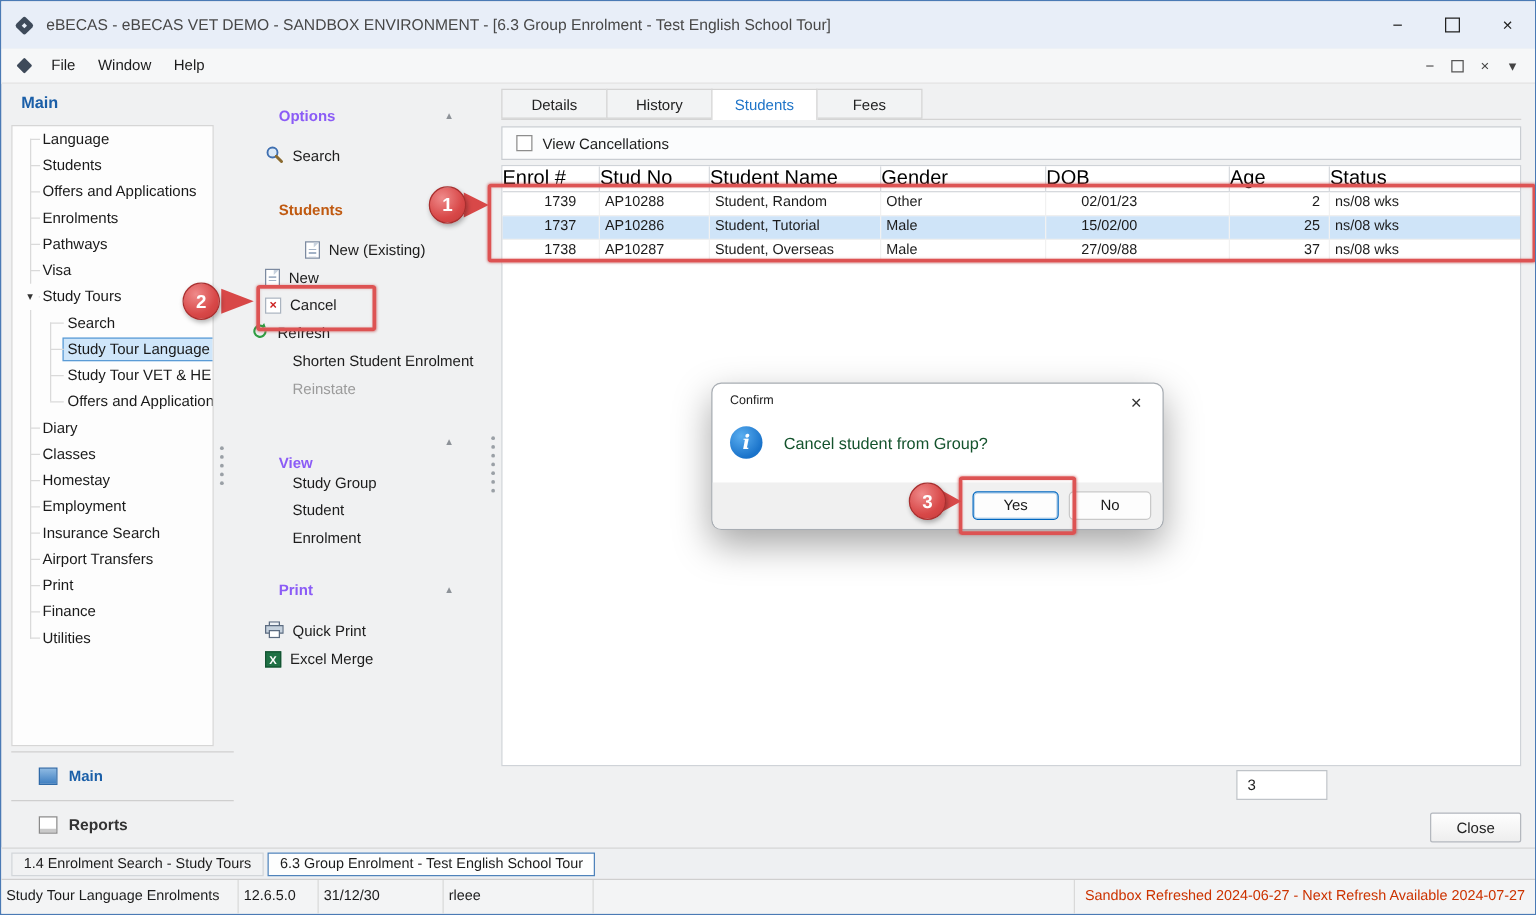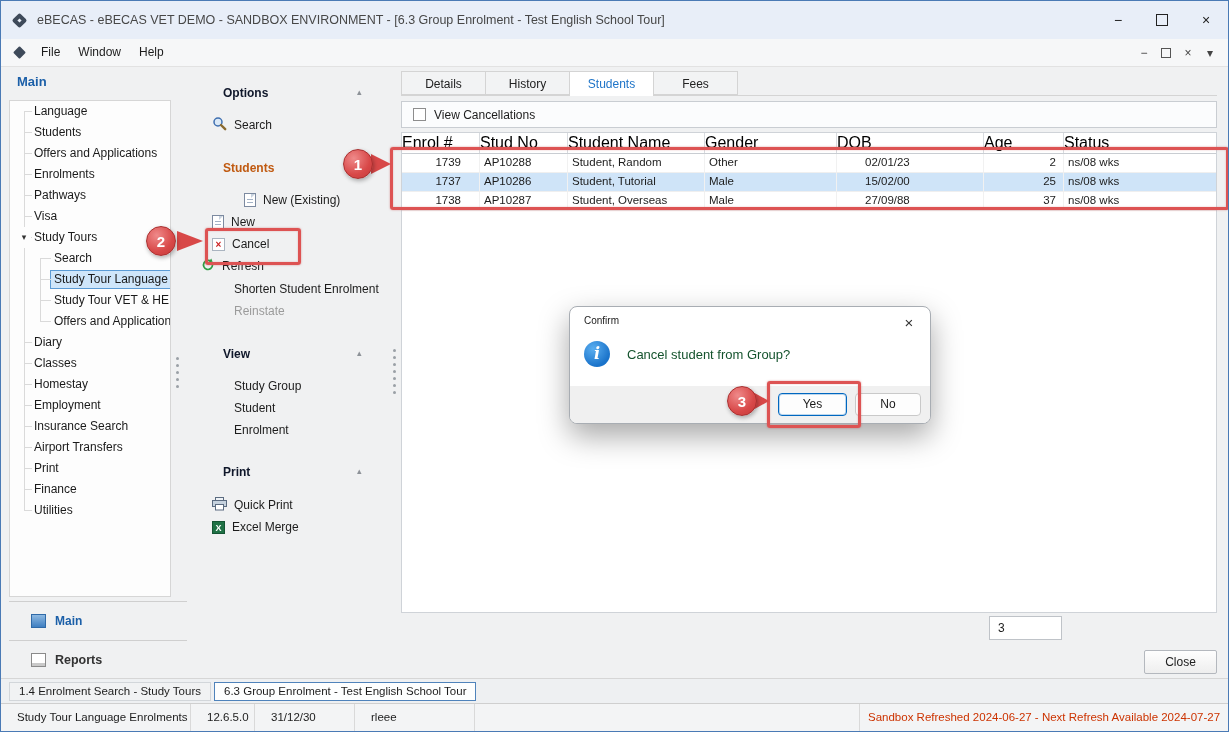--- a/index.html
+++ b/index.html
@@ -40,21 +40,21 @@
   .side-bar-btn{position:absolute;left:8px;width:178px;height:39px;border-top:1px solid #cfcfcf;display:flex;align-items:center;gap:9px;padding-left:22px;box-sizing:border-box;font-weight:bold;background:#f0f1f2;}
   .mini-ic{width:13px;height:12px;flex:0 0 auto;}
   .mini-ic.main{background:linear-gradient(#8db9e2,#3f7fc1);border:1px solid #2f6aa8;}
   .mini-ic.reports{background:#fff;border:1px solid #8a8a8a;box-shadow:inset 0 -3px 0 #c9c9c9;}
 
   
   .split-dots{position:absolute;width:5px;display:flex;flex-direction:column;gap:4px;align-items:center;}
   .split-dots i{width:3px;height:3px;border-radius:50%;background:#9aa0a6;display:block;}
 
   
-  .sec-head{position:absolute;left:222px;font-weight:bold;font-size:12px;color:#0f172a;white-space:nowrap;}
+  .sec-head{position:absolute;left:222px;font-weight:bold;font-size:12px;color:#8b5cf6;white-space:nowrap;}
   .sec-head.orange{color:#c05a11;}
   .sec-chev{position:absolute;left:356px;color:#8d9298;font-size:9px;}
   .opt-item{position:absolute;display:flex;align-items:center;gap:7px;height:18px;font-size:12px;color:#1c1c1c;white-space:nowrap;}
   .opt-item.disabled{color:#9b9b9b;}
   .page-ic{width:12px;height:14px;background:#fff;border:1px solid #7c8aa0;position:relative;box-sizing:border-box;flex:0 0 auto;}
   .page-ic::before{content:"";position:absolute;right:0;top:0;border-left:4px solid #c8d2de;border-bottom:4px solid transparent;}
   .page-ic::after{content:"";position:absolute;left:2px;top:5px;width:6px;height:6px;background:repeating-linear-gradient(#a3b2c6 0 1px,transparent 1px 3px);}
   .cancel-ic{width:13px;height:13px;background:#fff;border:1px solid #aab4c0;color:#cc2222;font-weight:bold;font-size:10px;line-height:11px;text-align:center;box-sizing:border-box;flex:0 0 auto;}
   .excel-ic{width:13px;height:13px;background:#1f7145;color:#fff;font-size:9px;font-weight:bold;text-align:center;line-height:13px;border:1px solid #145433;box-sizing:border-box;flex:0 0 auto;}
 
@@ -79,21 +79,21 @@
   .c.dob{padding-left:28px;}
   .count-box{position:absolute;left:588px;top:545px;width:73px;height:24px;background:#fff;border:1px solid #bfc3c8;box-sizing:border-box;line-height:22px;padding-left:8px;font-size:12px;}
   .close-btn{position:absolute;left:743px;top:579px;width:73px;height:24px;background:linear-gradient(#fefefe,#eeeeee);border:1px solid #b4b8be;border-radius:2px;box-sizing:border-box;text-align:center;line-height:22px;font-size:12px;color:#222;}
 
   
   .btabs{position:absolute;left:0;top:677px;width:100%;height:25px;background:#eef0f2;border-top:1px solid #d6d6d6;box-sizing:border-box;}
   .btab{position:absolute;top:3px;height:19px;line-height:17px;padding:0 9px;font-size:11.5px;color:#1c1c1c;white-space:nowrap;box-sizing:border-box;}
   .btab1{left:8px;border:1px solid #d2d6da;background:#f1f2f3;}
   .btab2{left:213px;border:1px solid #4f83bb;background:#fdfefe;}
   .status{position:absolute;left:0;top:702px;width:100%;height:28px;background:#f3f4f5;border-top:1px solid #cfcfcf;display:flex;box-sizing:border-box;font-size:11.5px;color:#1c1c1c;}
-  .st-cell{border-right:1px solid #d9d9d9;padding:0 16px;line-height:26px;white-space:nowrap;overflow:hidden;box-sizing:border-box;}
+  .st-cell{border-right:1px solid #d9d9d9;padding:0 4px;line-height:26px;white-space:nowrap;overflow:hidden;box-sizing:border-box;}
   .st1{width:190px}.st2{width:64px}.st3{width:100px}.st4{width:120px}
   .st-fill{flex:1;border-right:1px solid #d9d9d9;}
   .st-red{width:368px;color:#cc3300;border-right:none;padding-left:8px;line-height:26px;white-space:nowrap;overflow:hidden;box-sizing:border-box;}
 
   
   .dialog{position:absolute;left:568px;top:305px;width:360px;height:116px;background:#fff;border:1px solid #a8adb3;border-radius:8px;box-shadow:0 12px 30px rgba(0,0,0,.35);z-index:40;overflow:hidden;}
   .dlg-title{position:absolute;left:14px;top:8px;font-size:10px;color:#1a1a1a;}
   .dlg-x{position:absolute;right:4px;top:2px;width:34px;height:28px;text-align:center;line-height:28px;font-size:15px;color:#333;}
   .dlg-info{position:absolute;left:14px;top:34px;width:26px;height:26px;border-radius:50%;background:radial-gradient(circle at 35% 30%,#5aaef0,#1a73ca 70%);color:#fff;font-family:"DejaVu Serif",serif;font-style:italic;font-weight:bold;font-size:16px;text-align:center;line-height:25px;}
   .dlg-msg{position:absolute;left:57px;top:40px;font-size:13px;color:#14532d;white-space:nowrap;}
@@ -231,21 +231,21 @@
         </svg></span>
     <span>Refresh</span>
   </div>
   <div class="opt-item" style="left:233px;top:279px;">
     <span>Shorten Student Enrolment</span>
   </div>
   <div class="opt-item disabled" style="left:233px;top:301px;">
     <span>Reinstate</span>
   </div>
 
-  <div class="sec-head" style="top:346px;">View</div>
+  <div class="sec-head" style="top:362px;">View</div>
   <div class="sec-chev" style="top:347px;">▴</div>
   <div class="opt-item" style="left:233px;top:376px;">
       <span>Study Group</span>
     </div>
   <div class="opt-item" style="left:233px;top:398px;">
       <span>Student</span>
     </div>
   <div class="opt-item" style="left:233px;top:420px;">
       <span>Enrolment</span>
     </div>

